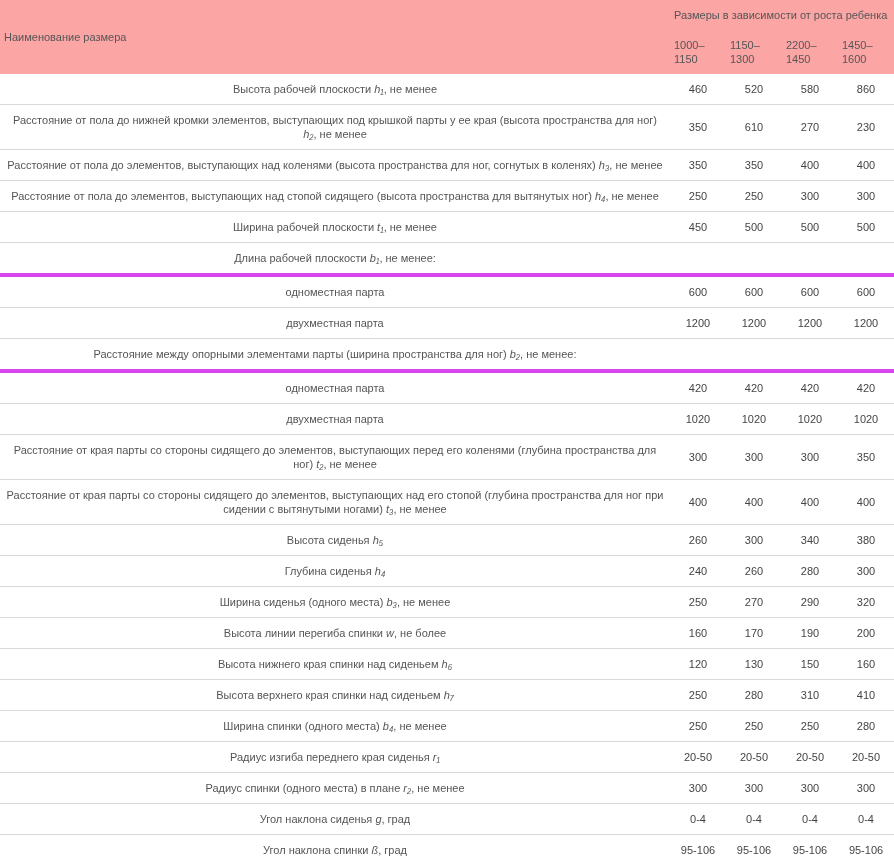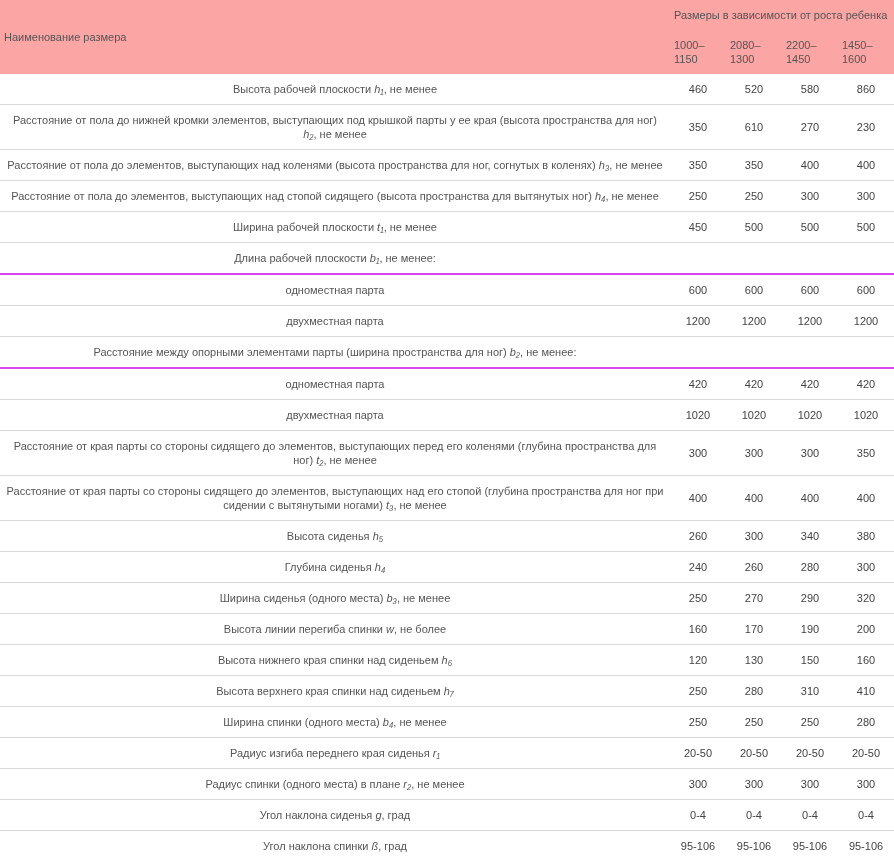--- a/index.html
+++ b/index.html
@@ -6,21 +6,21 @@
   body{font-family:Arial,Helvetica,sans-serif;color:#555;}
   .wrap{width:894px;margin:0 auto;}
   table{width:100%;border-collapse:collapse;table-layout:fixed;}
   th,td{font-weight:normal;font-size:11px;line-height:14px;padding:8px 4px;}
   thead th{background:#fca5a5;text-align:left;color:#555;}
   .super-head{font-size:11px;}
   .label-col{width:670px;}
   .val-col{width:56px;}
   tbody td{border-bottom:1px solid #d9d9d9;text-align:center;color:#444;}
   tbody td.label{text-align:center;padding-left:6px;padding-right:6px;color:#555;}
-  tbody tr.section td{border-bottom:2px solid #d946ef;}
+  tbody tr.section td{border-bottom:4px solid #d946ef;}
   .ital{font-style:italic;}
 </style>
 </head>
 <body>
 
 <div class="wrap">
 <table>
   <colgroup>
     <col class="label-col">
     <col class="val-col">
@@ -28,21 +28,21 @@
         <col class="val-col">
         <col class="val-col">
   </colgroup>
   <thead>
     <tr>
       <th rowspan="2">Наименование размера</th>
       <th colspan="4" class="super-head">Размеры в зависимости от роста ребенка</th>
     </tr>
     <tr>
       <th>1000–1150</th>
-      <th>2080–1300</th>
+      <th>1150–1300</th>
       <th>2200–1450</th>
       <th>1450–1600</th>
     </tr>
   </thead>
   <tbody id="tbody">
         <tr>
           <td class="label">Высота рабочей плоскости <span class="ital">h₁</span>, не менее</td>
           <td>460</td>
           <td>520</td>
           <td>580</td>

